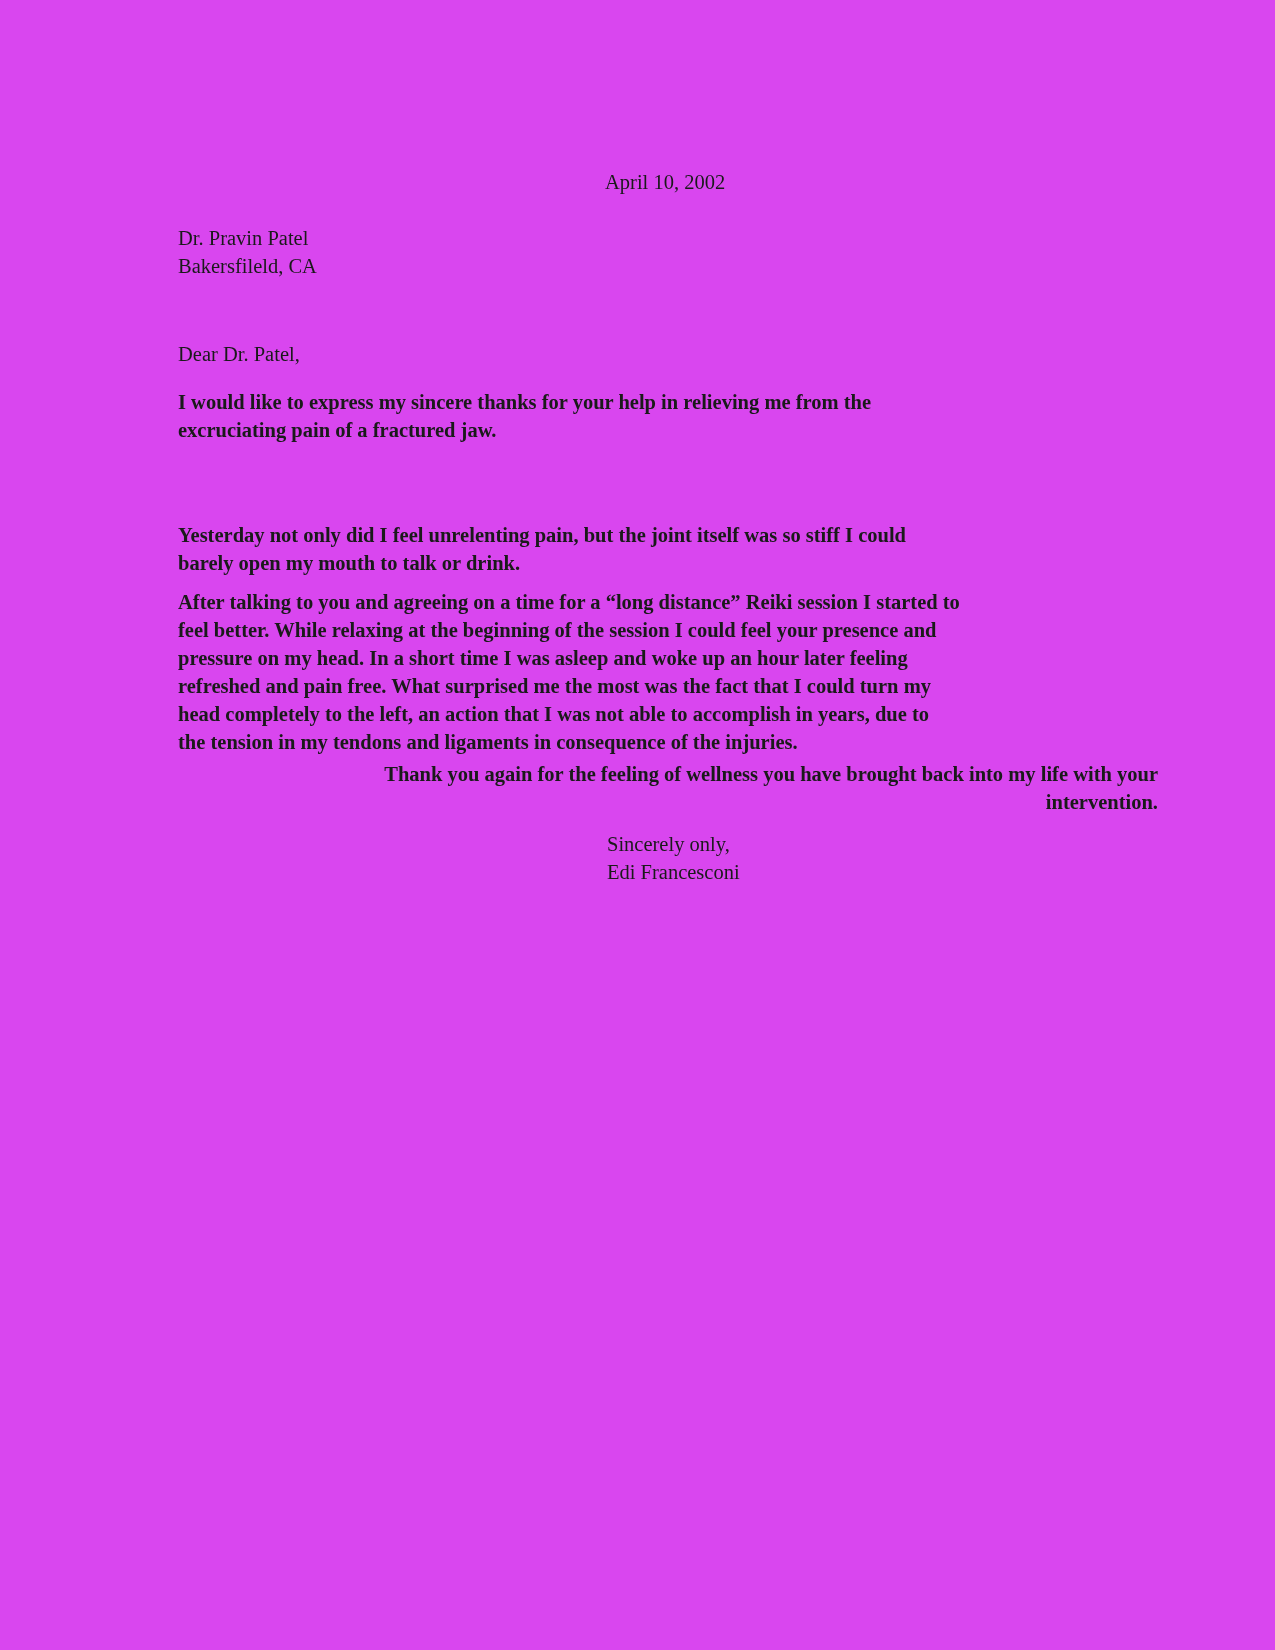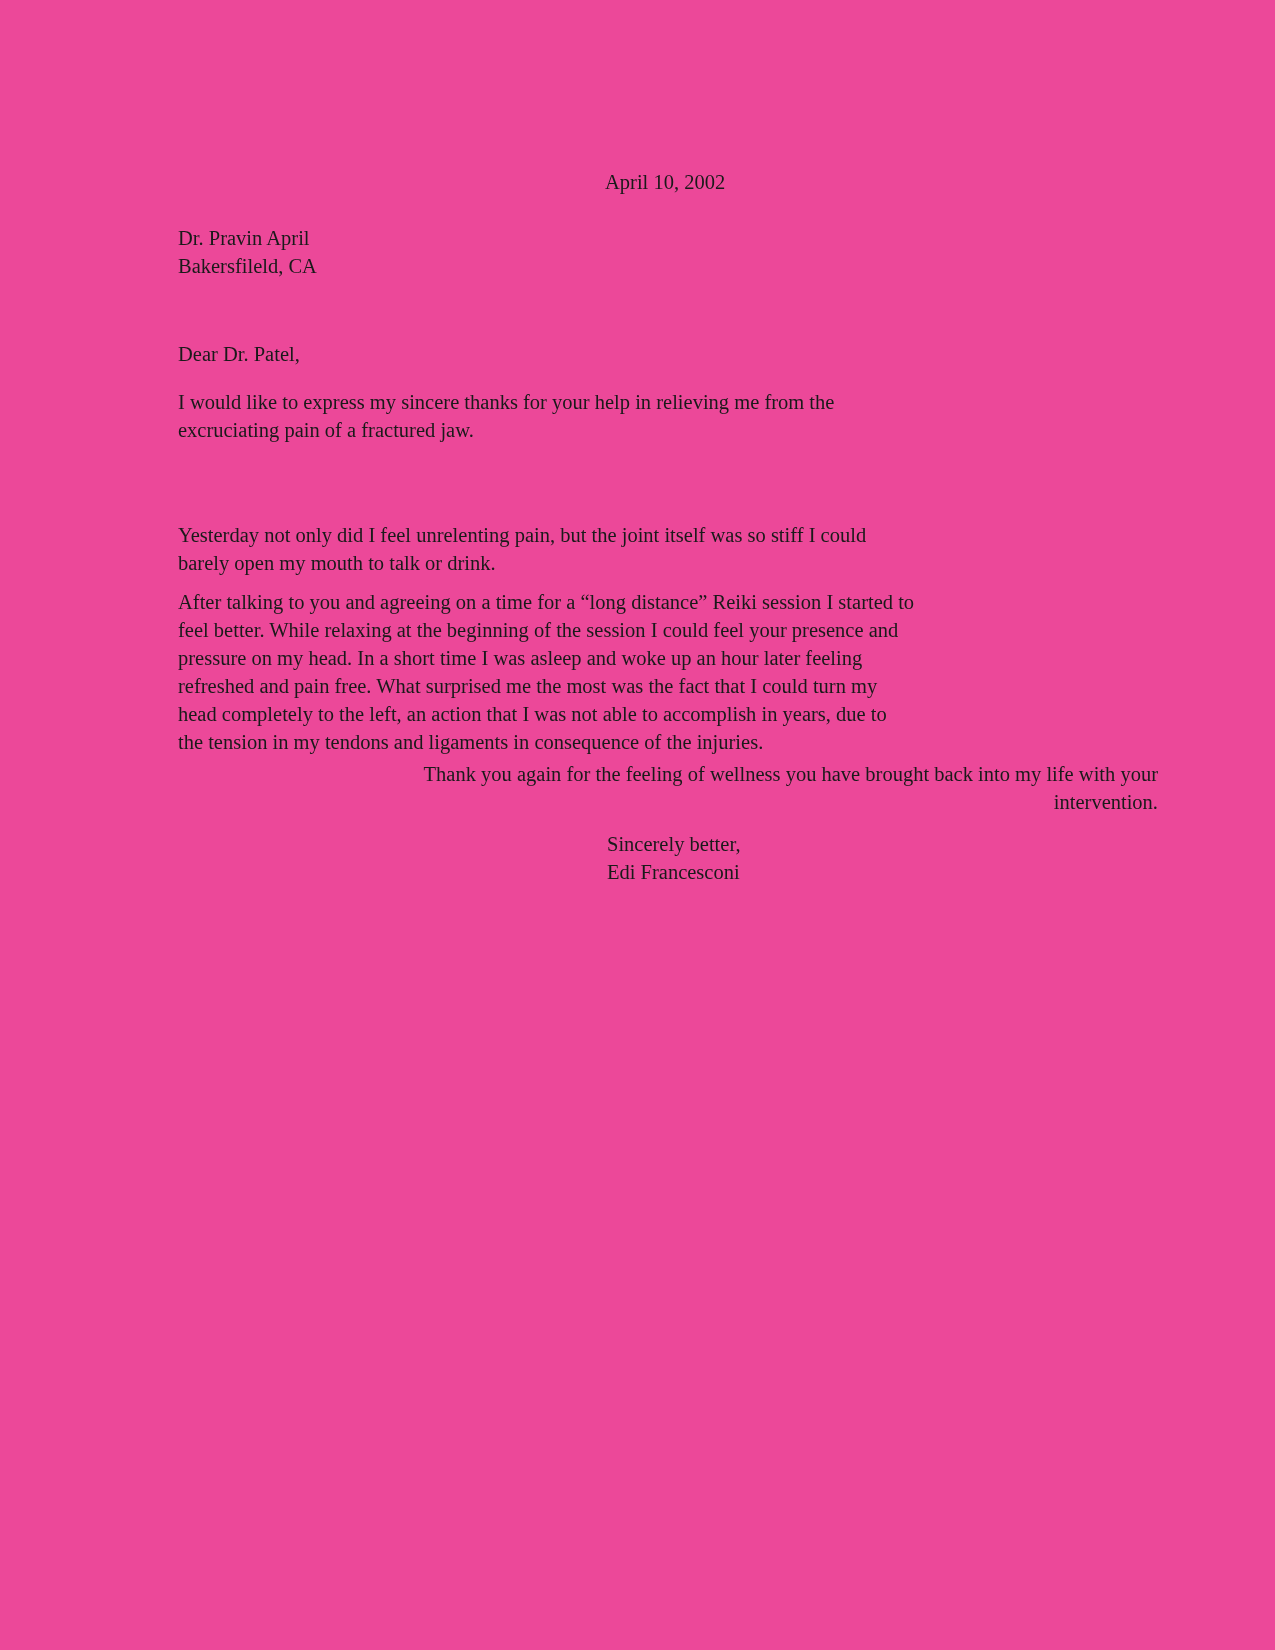--- a/index.html
+++ b/index.html
@@ -4,49 +4,49 @@
 <style>
   html, body {
     margin: 0;
     padding: 0;
     background: #ffffff;
   }
   .page {
     position: relative;
     width: 1275px;
     height: 1650px;
-    background: #ec4899;
+    background: #d946ef;
     font-family: "Liberation Serif", serif;
     font-size: 20.5px;
     line-height: 28px;
     color: #1a1a1a;
     overflow: hidden;
   }
   .abs { position: absolute; }
   .pre { white-space: pre-line; }
   .date-line { top: 168px; left: 605px; }
   .recipient-block { top: 224px; left: 178px; }
   .salutation-line { top: 334px; left: 178px; margin-top: 6px; }
-  .para { left: 178px; width: 980px; }
+  .para { left: 178px; width: 980px; font-weight: bold; }
   .para-1 { top: 388px; }
   .para-2 { top: 454px; }
   .para-3 { top: 521px; }
   .para-4 { top: 588px; }
   .para-5 { top: 760px; text-align: right; }
   .closing-block { top: 830px; left: 607px; }
 </style>
 </head>
 <body>
 
 <div class="page">
 
   <div class="abs date-line">April 10, 2002</div>
 
   <div class="abs recipient-block">
-    <div>Dr. Pravin April</div>
+    <div>Dr. Pravin Patel</div>
     <div>Bakersfileld, CA</div>
   </div>
 
   <div class="abs salutation-line">Dear Dr. Patel,</div>
 
   <div class="abs pre para para-1">I would like to express my sincere thanks for your help in relieving me from the
 excruciating pain of a fractured jaw.</div>
 
 
   <div class="abs pre para para-3">Yesterday not only did I feel unrelenting pain, but the joint itself was so stiff I could
@@ -56,17 +56,17 @@
 feel better. While relaxing at the beginning of the session I could feel your presence and
 pressure on my head. In a short time I was asleep and woke up an hour later feeling
 refreshed and pain free. What surprised me the most was the fact that I could turn my
 head completely to the left, an action that I was not able to accomplish in years, due to
 the tension in my tendons and ligaments in consequence of the injuries.</div>
 
   <div class="abs pre para para-5">Thank you again for the feeling of wellness you have brought back into my life with your
 intervention.</div>
 
   <div class="abs closing-block">
-    <div>Sincerely better,</div>
+    <div>Sincerely only,</div>
     <div>Edi Francesconi</div>
   </div>
 
 </div>
 
 </body></html>

